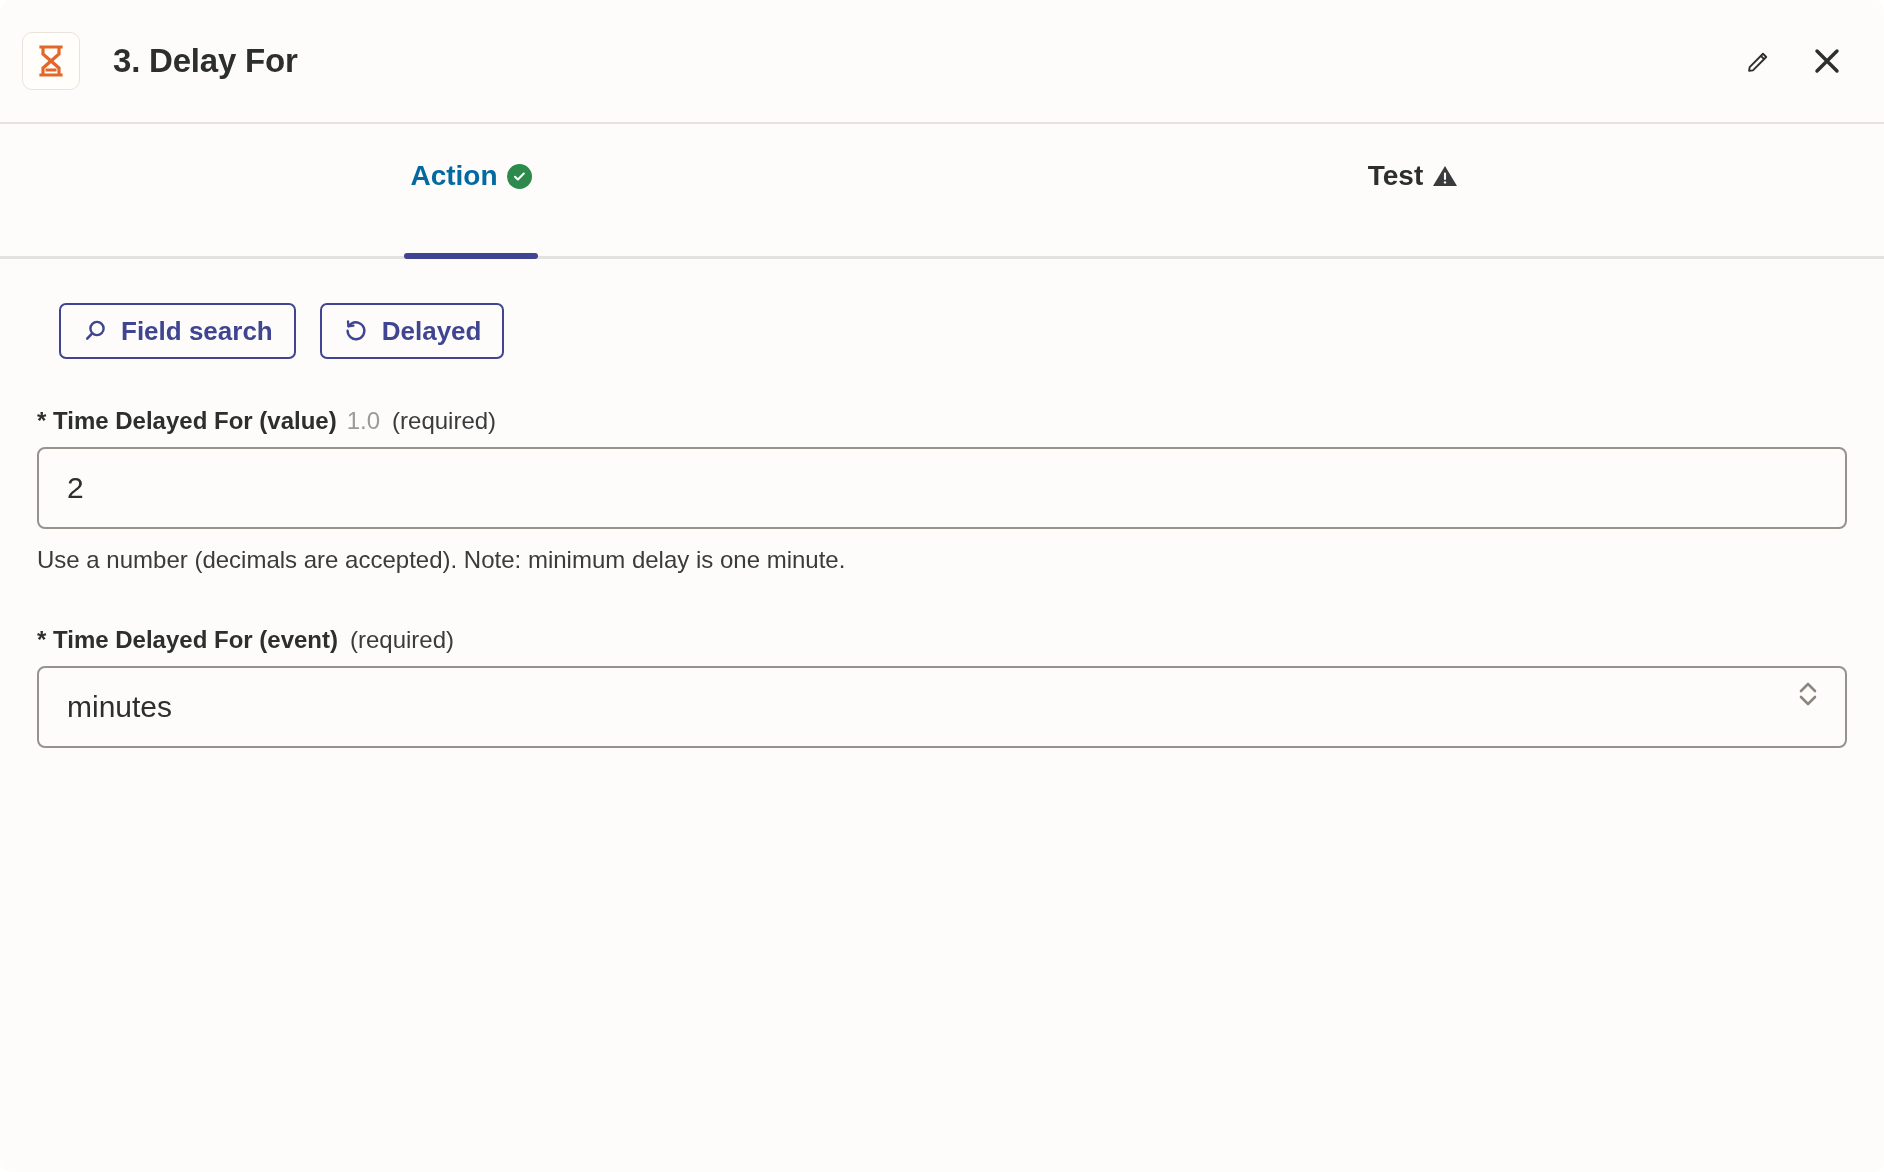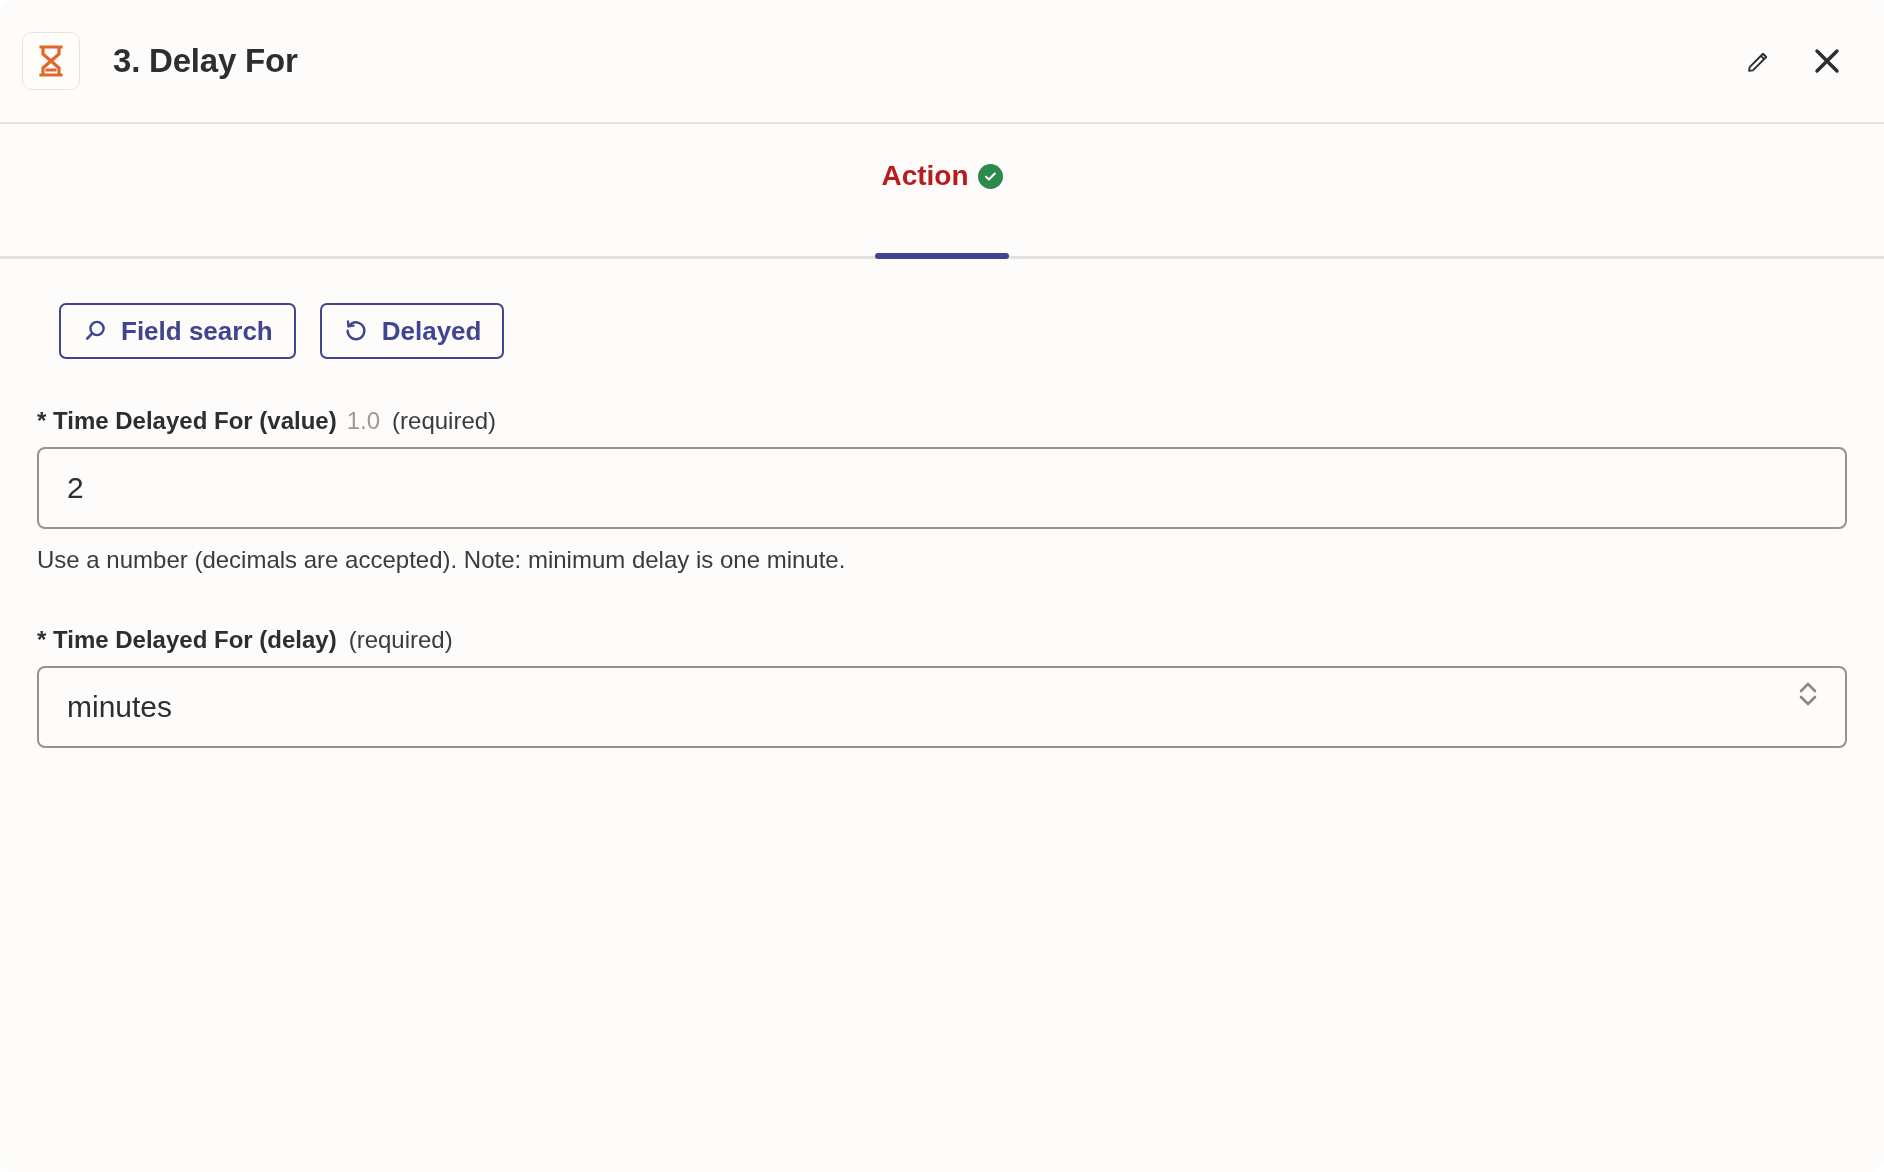--- a/index.html
+++ b/index.html
@@ -103,21 +103,21 @@
     display: flex;
     align-items: center;
     gap: 9px;
   }
   .tab-label {
     font-size: 28px;
     font-weight: bold;
     color: #2d2e2e;
     white-space: nowrap;
   }
-  .tab.active .tab-label { color: #b91c1c; }
+  .tab.active .tab-label { color: #0369a1; }
   .tab-underline {
     position: absolute;
     bottom: -3px;
     left: 50%;
     transform: translateX(-50%);
     width: 134px;
     height: 6px;
     background: #3f4590;
     border-radius: 3px;
     display: none;
@@ -274,20 +274,33 @@
         <span class="tab-label">Action</span>
         <span class="check-badge">
           <svg width="15" height="15" viewBox="0 0 16 16" fill="none" aria-hidden="true">
             <path d="M3.2 8.3 L6.3 11.2 L12.6 4.8" stroke="#ffffff" stroke-width="2.2" stroke-linecap="round" stroke-linejoin="round"></path>
           </svg>
         </span>
       </span>
       <span class="tab-underline"></span>
     </button>
 
+    <button class="tab">
+      <span class="tab-inner">
+        <span class="tab-label">Test</span>
+        <span style="display:flex;align-items:center;">
+          <svg width="26" height="24" viewBox="0 0 26 24" aria-hidden="true">
+            <path d="M13 2 L25 22 L1 22 Z" fill="#3a3b3c"></path>
+            <path d="M13 9.5 V15" stroke="#fdfcfa" stroke-width="2.1" stroke-linecap="round"></path>
+            <circle cx="13" cy="18.4" r="1.2" fill="#fdfcfa"></circle>
+          </svg>
+        </span>
+      </span>
+
+    </button>
 
   </div>
 
   <div class="panel-body">
 
     <div class="toolbar-row">
       <button class="tool-btn">
         <span style="display:flex;">
           <svg width="26" height="26" viewBox="0 0 26 26" fill="none" aria-hidden="true">
             <circle cx="15" cy="10.5" r="6.6" stroke="#3f4590" stroke-width="2.4"></circle>
@@ -313,21 +326,21 @@
         <span class="label-strong">* Time Delayed For (value)</span>
         <span class="label-default">1.0</span>
         <span class="label-required">(required)</span>
       </div>
       <input class="text-input" type="text" value="2" style="">
       <p class="help-text">Use a number (decimals are accepted). Note: minimum delay is one minute.</p>
     </div>
 
     <div class="field-block">
       <div class="field-label">
-        <span class="label-strong">* Time Delayed For (delay)</span>
+        <span class="label-strong">* Time Delayed For (event)</span>
         <span class="label-required">(required)</span>
       </div>
       <div class="select-wrap">
         <div class="select-box">
           <span class="select-value">minutes</span>
         </div>
         <span class="select-chevrons">
           <svg width="26" height="34" viewBox="0 0 26 34" fill="none" aria-hidden="true">
             <path d="M6 14 L13 7 L20 14" stroke="#8b8880" stroke-width="2.6" stroke-linecap="round" stroke-linejoin="round"></path>
             <path d="M6 20 L13 27 L20 20" stroke="#8b8880" stroke-width="2.6" stroke-linecap="round" stroke-linejoin="round"></path>

